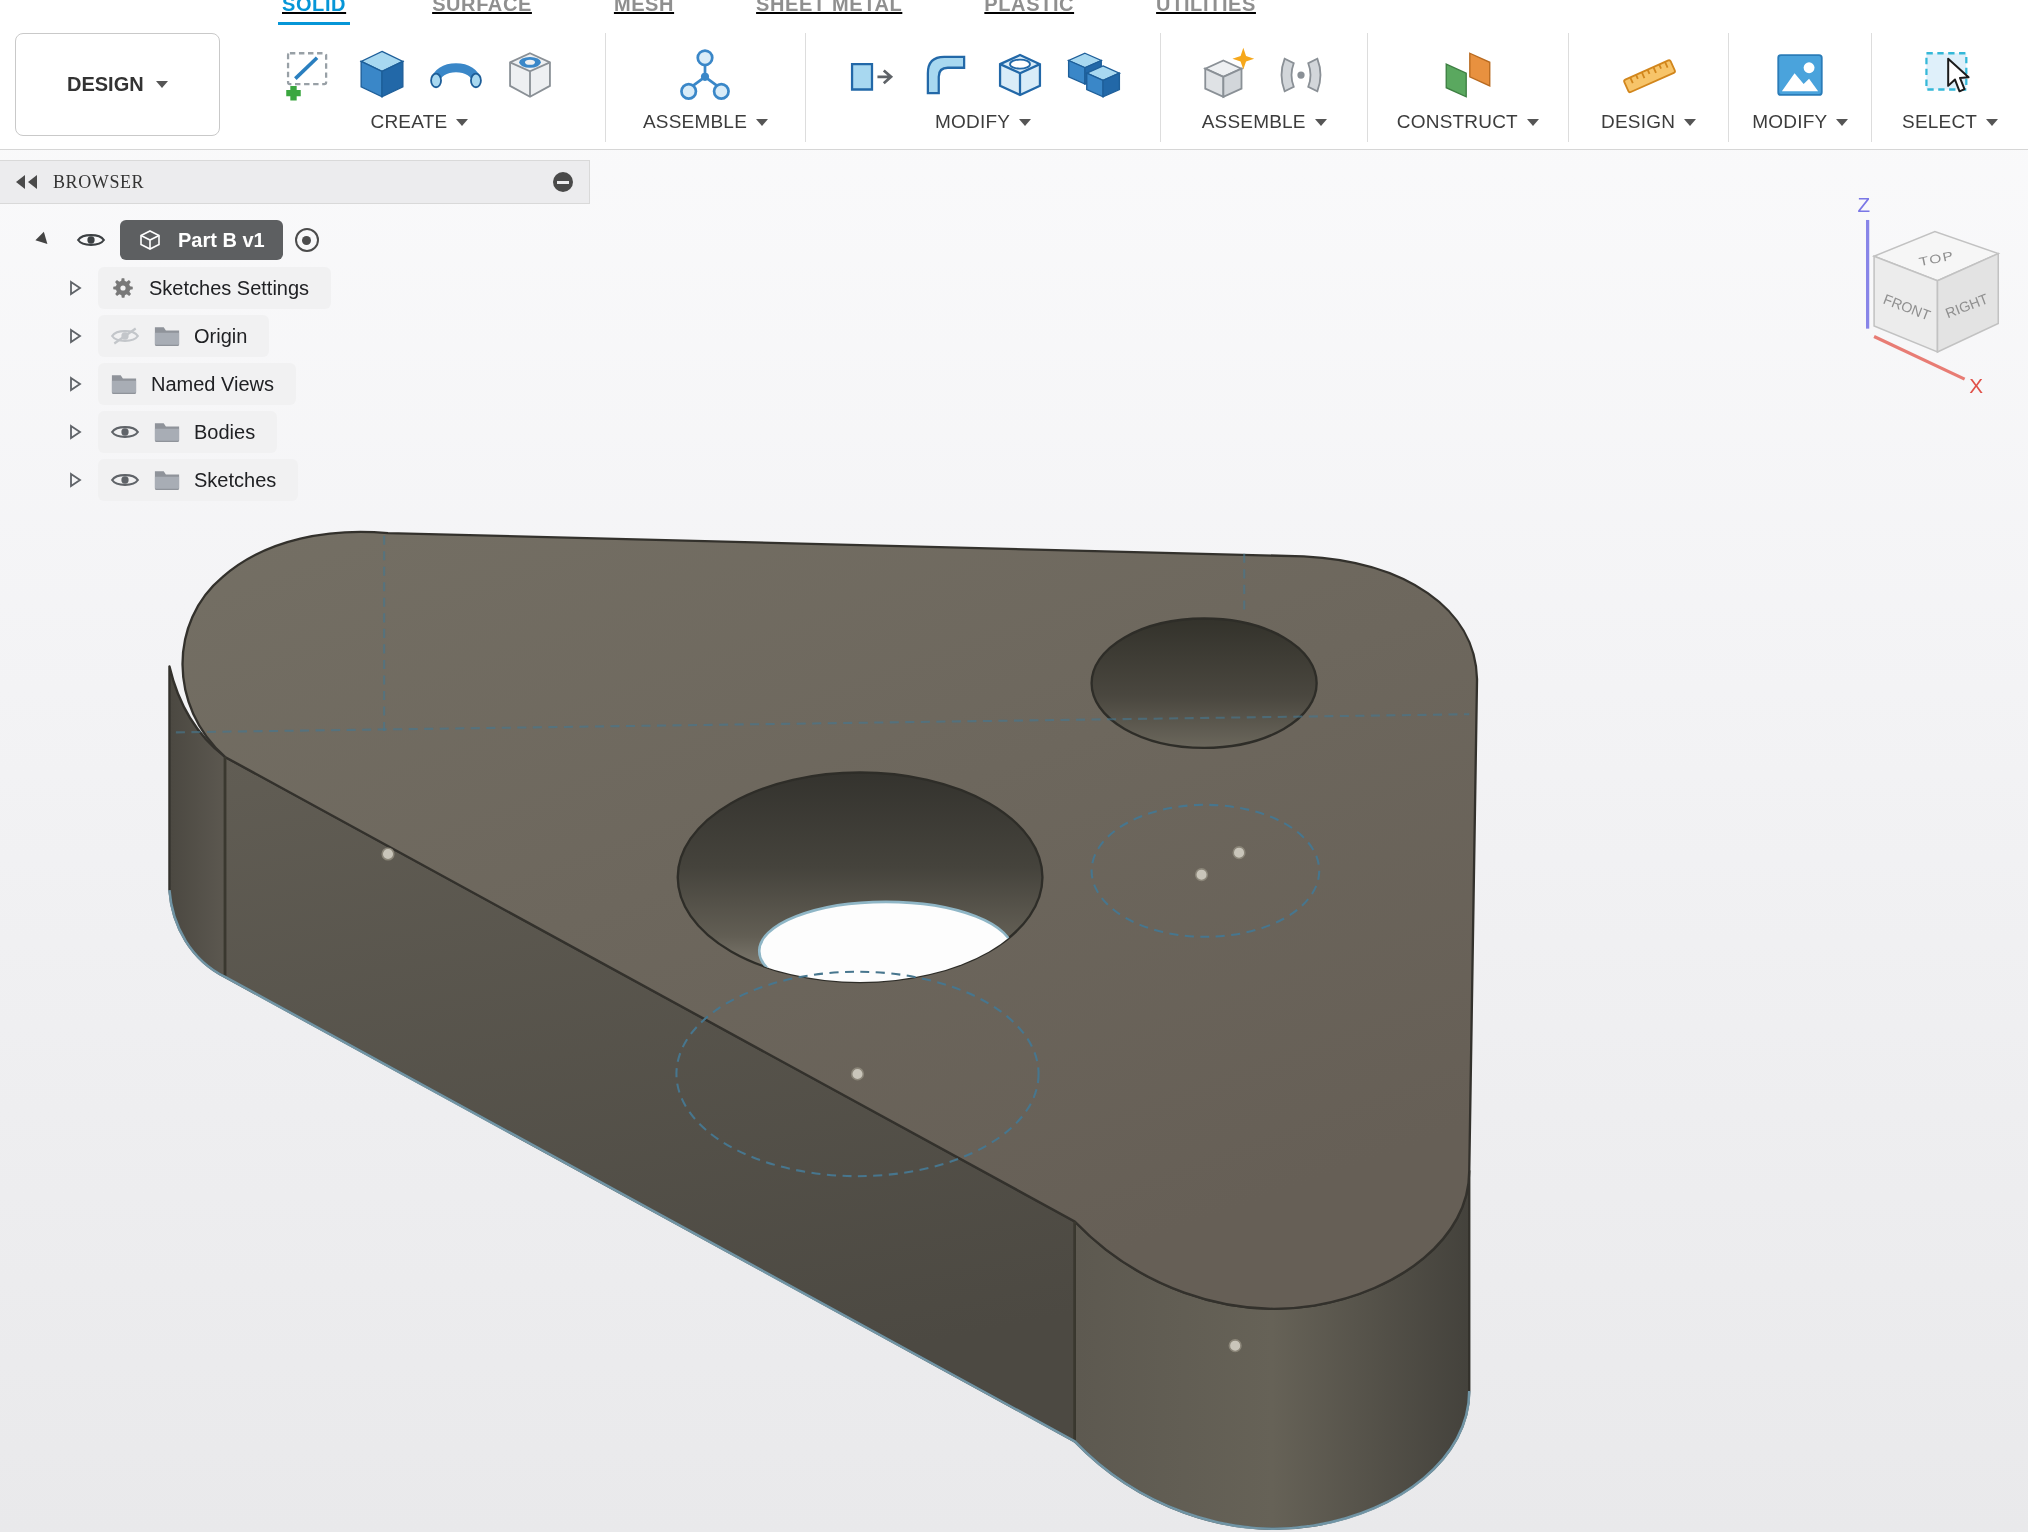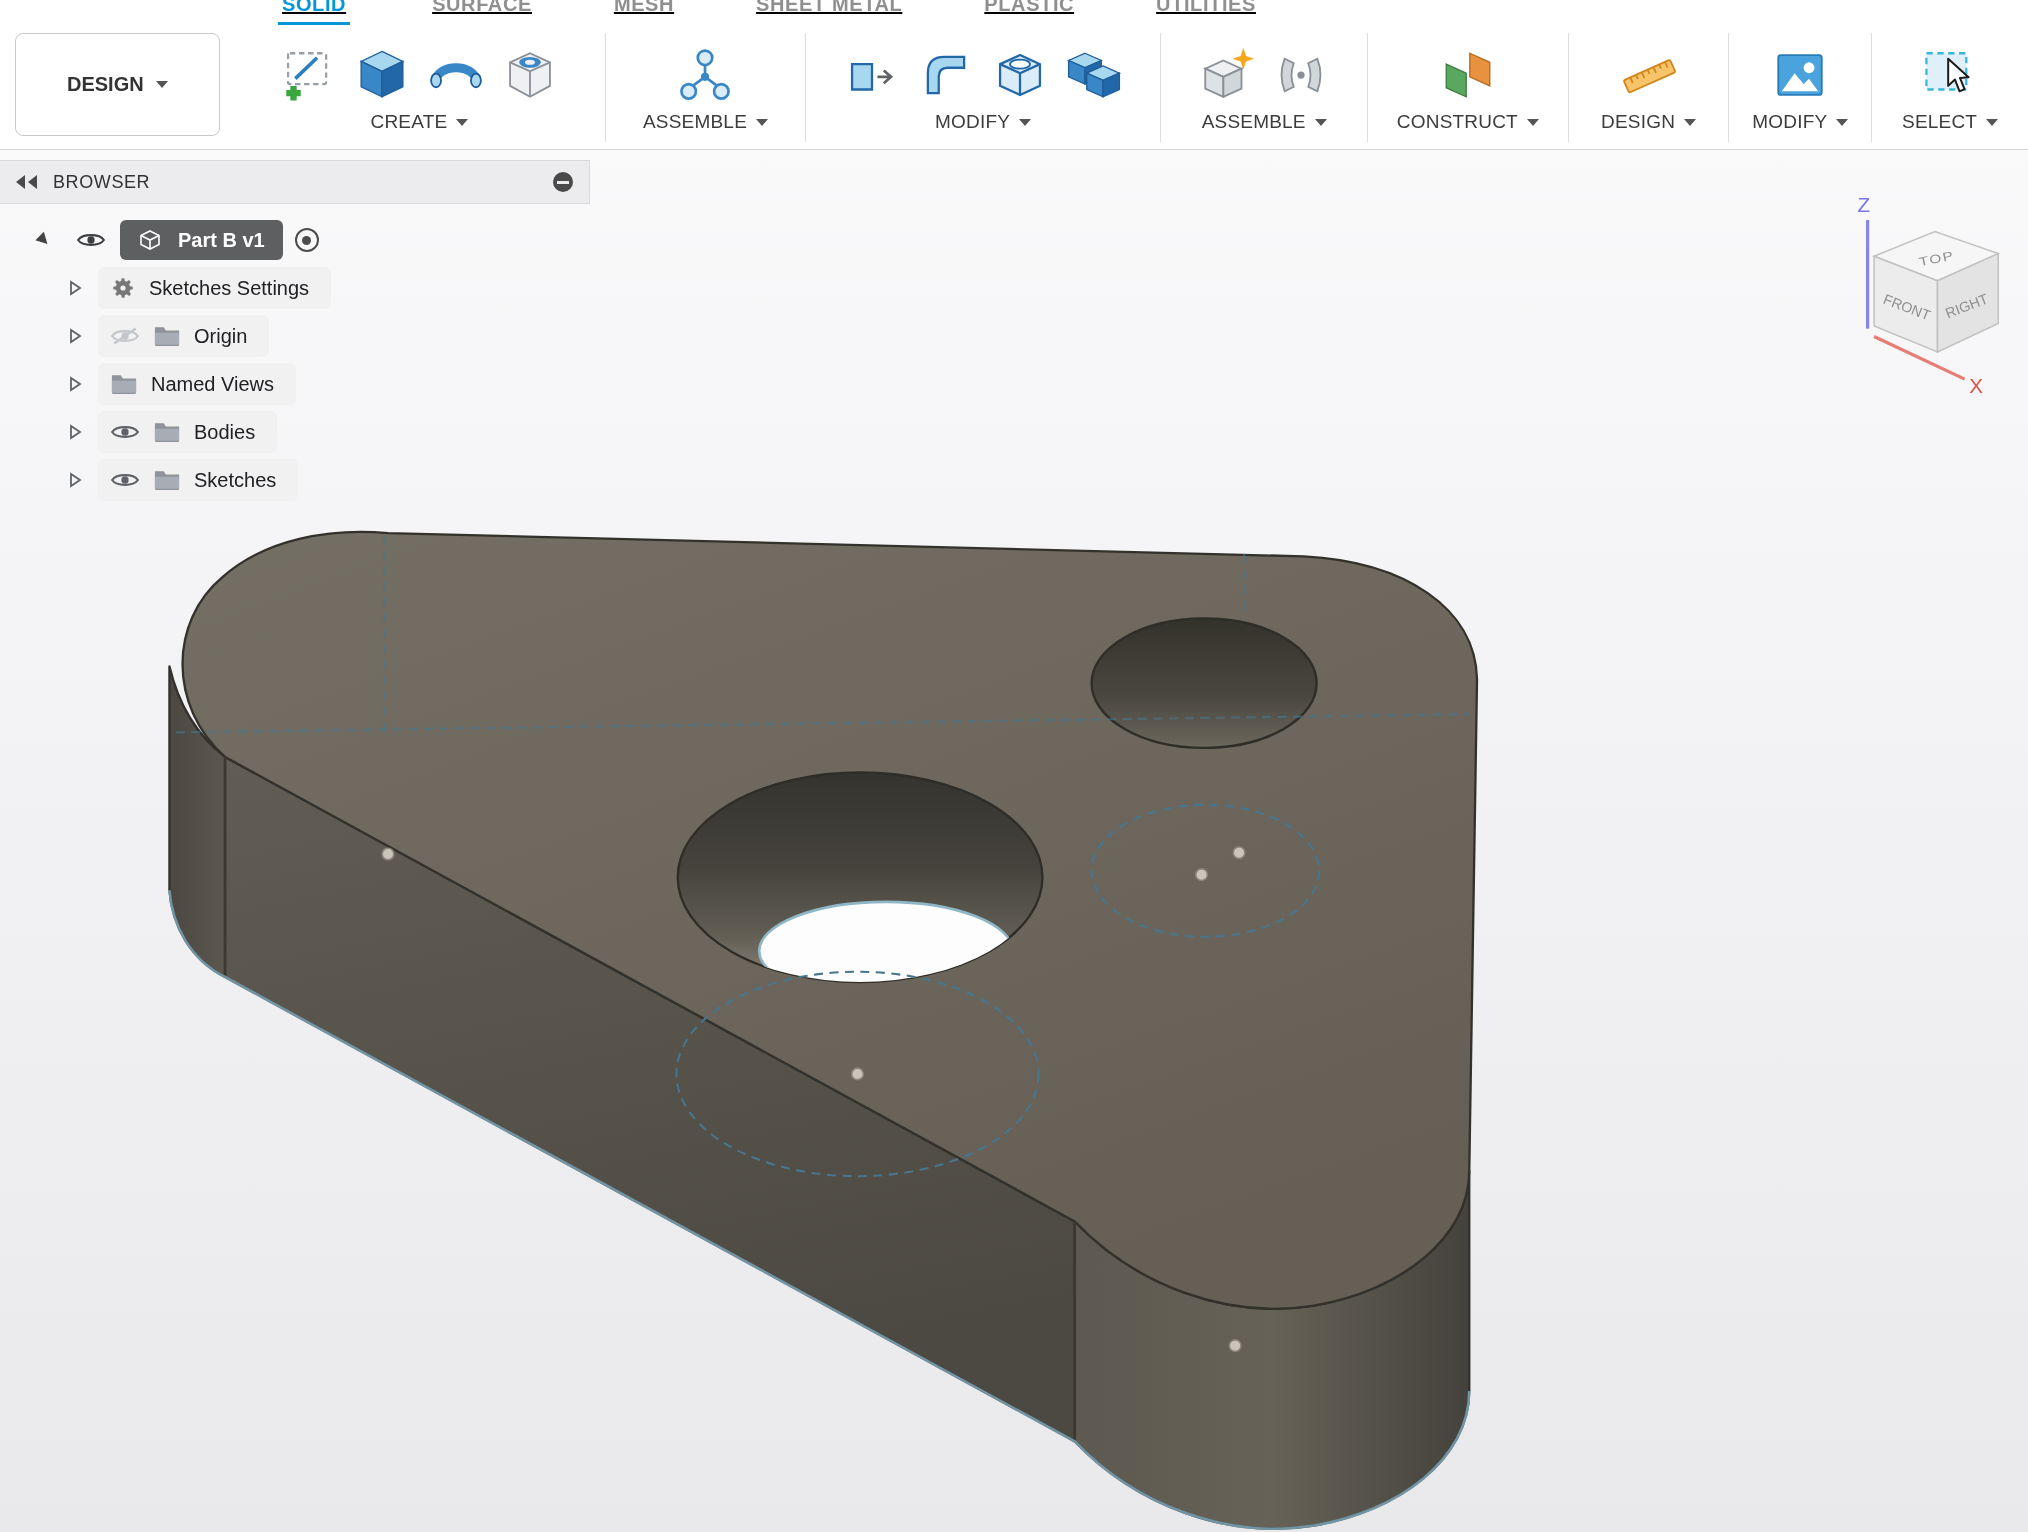--- a/index.html
+++ b/index.html
@@ -33,21 +33,21 @@
   .ticon svg { width:58px; height:58px; }
   .tlabel { display:flex; align-items:center; gap:9px; font-size:19px; color:#3c3c3c;
             margin-top:0; letter-spacing:.2px; }
   .caret { width:0; height:0; border-left:6px solid transparent; border-right:6px solid transparent;
            border-top:7px solid #555; }
   .tdivider { width:1px; background:#dddddd; margin:8px 0; }
 
   
   .browser { position:absolute; left:0; top:160px; width:590px; z-index:5; }
   .browser-header { height:44px; background:#ececee; border:1px solid #d9d9d9; border-left:none;
-                    display:flex; align-items:center; padding:0 16px; }
+                    display:flex; align-items:center; padding:0 16px;font-family:Liberation Serif, serif; }
   .bh-arrows { display:flex; gap:3px; margin-right:16px; }
   .tri-left { width:0; height:0; border-top:7px solid transparent; border-bottom:7px solid transparent;
               border-right:9px solid #4a4a4a; }
   .bh-title { font-size:18px; color:#333; letter-spacing:.6px; flex:1; }
   .bh-min { width:20px; height:20px; border-radius:50%; background:#4a4a4a; position:relative; }
   .bh-min::after { content:""; position:absolute; left:4px; right:4px; top:8.5px; height:3px;
                    background:#ececee; }
 
   .tree { padding-top:12px; }
   .trow { display:flex; align-items:center; height:48px; }

